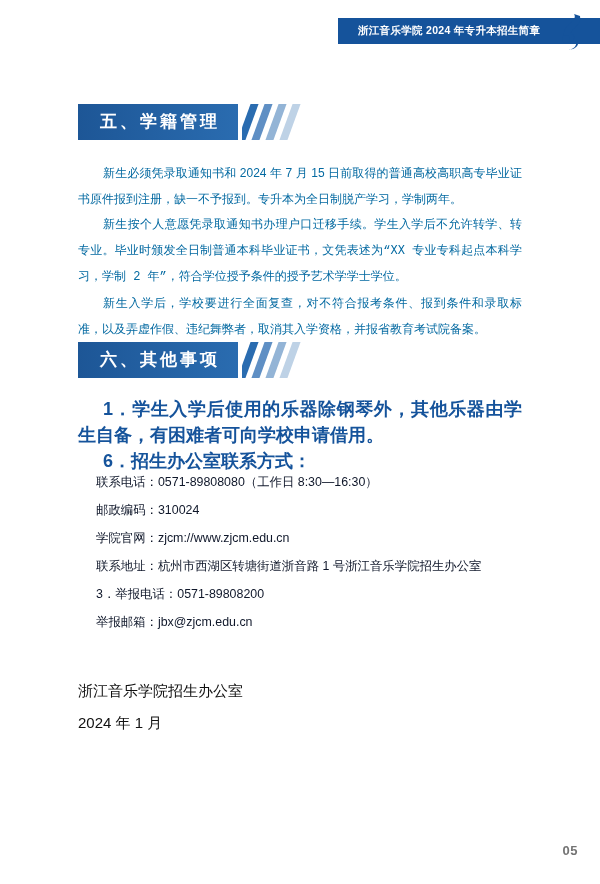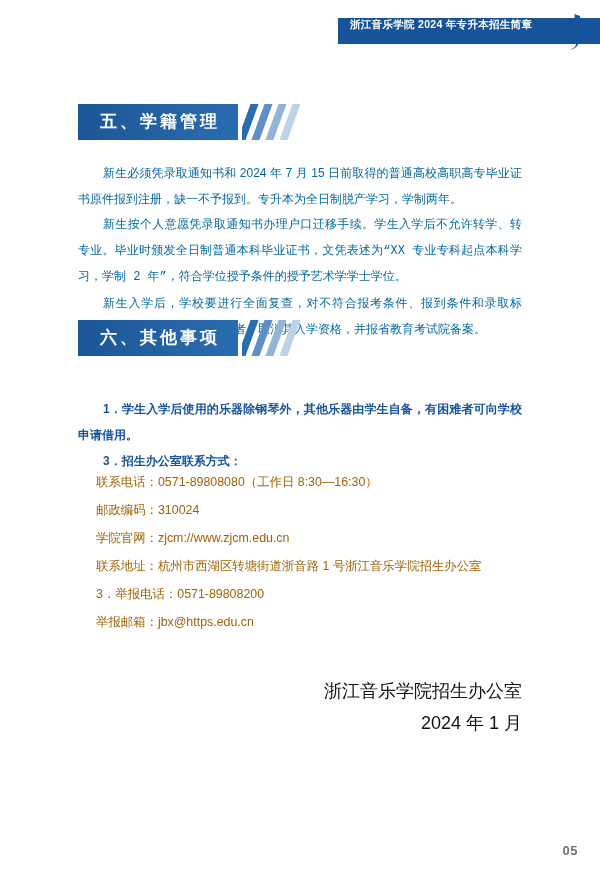--- a/index.html
+++ b/index.html
@@ -25,22 +25,23 @@
     height: 62px;
   }
   .header-band {
     position: absolute;
     top: 18px;
     right: 0;
     height: 26px;
     width: 262px;
     background: #15539b;
     display: flex;
+    align-items: center;
     justify-content: flex-start;
-    padding-left: 12px;
+    padding-left: 20px;
     box-sizing: border-box;
   }
   .header-band-text {
     color: #ffffff;
     font-size: 10.5px;
     font-weight: bold;
     letter-spacing: 0.3px;
     white-space: nowrap;
   }
   .header-logo {
@@ -110,44 +111,44 @@
     text-align: justify;
     text-justify: inter-ideograph;
     color: #0369a1;
   }
   .para.indent { text-indent: 25px; }
 
   .item-bold {
     position: absolute;
     left: 78px;
     width: 444px;
-    font-size: 12px;
+    font-size: 18px;
     line-height: 26px;
     font-weight: bold;
     color: #15539b;
     text-align: justify;
   }
   .item-bold.indent { text-indent: 25px; }
 
   .contact-line {
     position: absolute;
     left: 96px;
     width: 430px;
     font-size: 12.4px;
     line-height: 24px;
-    color: #a16207;
+    color: #0f172a;
     white-space: nowrap;
   }
 
   .sign {
     position: absolute;
     width: 444px;
     left: 78px;
-    text-align: right;
-    font-size: 18px;
+    text-align: left;
+    font-size: 15px;
     line-height: 26px;
     color: #111111;
   }
 
   .page-num {
     position: absolute;
     right: 22px;
     bottom: 26px;
     font-size: 13px;
     font-weight: bold;
@@ -177,37 +178,37 @@
       <span></span>
       <span></span>
       <span></span>
   </div>
 </div>
 
 <div class="para indent" style="top:160px;">新生必须凭录取通知书和 2024 年 7 月 15 日前取得的普通高校高职高专毕业证书原件报到注册，缺一不予报到。专升本为全日制脱产学习，学制两年。</div>
 <div class="para indent" style="top:212px;font-family:Liberation Mono, monospace;">新生按个人意愿凭录取通知书办理户口迁移手续。学生入学后不允许转学、转专业。毕业时颁发全日制普通本科毕业证书，文凭表述为“XX 专业专科起点本科学习，学制 2 年”，符合学位授予条件的授予艺术学学士学位。</div>
 <div class="para indent" style="top:290px;">新生入学后，学校要进行全面复查，对不符合报考条件、报到条件和录取标准，以及弄虚作假、违纪舞弊者，取消其入学资格，并报省教育考试院备案。</div>
 
-<div class="section-head" style="top:320px;">
+<div class="section-head" style="top:342px;">
   <div class="bar"></div>
   <div class="bar-text">六、其他事项</div>
   <div class="slashes">
     <span></span>
       <span></span>
       <span></span>
       <span></span>
   </div>
 </div>
 
 <div class="item-bold indent" style="top:396px;">1．学生入学后使用的乐器除钢琴外，其他乐器由学生自备，有困难者可向学校申请借用。</div>
-<div class="item-bold indent" style="top:448px;">3．招生办公室联系方式：</div>
+<div class="item-bold indent" style="top:448px;">6．招生办公室联系方式：</div>
 
 <div class="contact-line" style="top:470px;">联系电话：0571-89808080（工作日 8:30—16:30）</div>
 <div class="contact-line" style="top:498px;">邮政编码：310024</div>
 <div class="contact-line" style="top:526px;">学院官网：zjcm://www.zjcm.edu.cn</div>
 <div class="contact-line" style="top:554px;">联系地址：杭州市西湖区转塘街道浙音路 1 号浙江音乐学院招生办公室</div>
 <div class="contact-line" style="top:582px;">3．举报电话：0571-89808200</div>
-<div class="contact-line" style="top:610px;">举报邮箱：jbx@https.edu.cn</div>
+<div class="contact-line" style="top:610px;">举报邮箱：jbx@zjcm.edu.cn</div>
 
 <div class="sign" style="top:678px;">浙江音乐学院招生办公室</div>
 <div class="sign" style="top:710px;">2024 年 1 月</div>
 
 <div class="page-num">05</div>
 
 </body></html>

